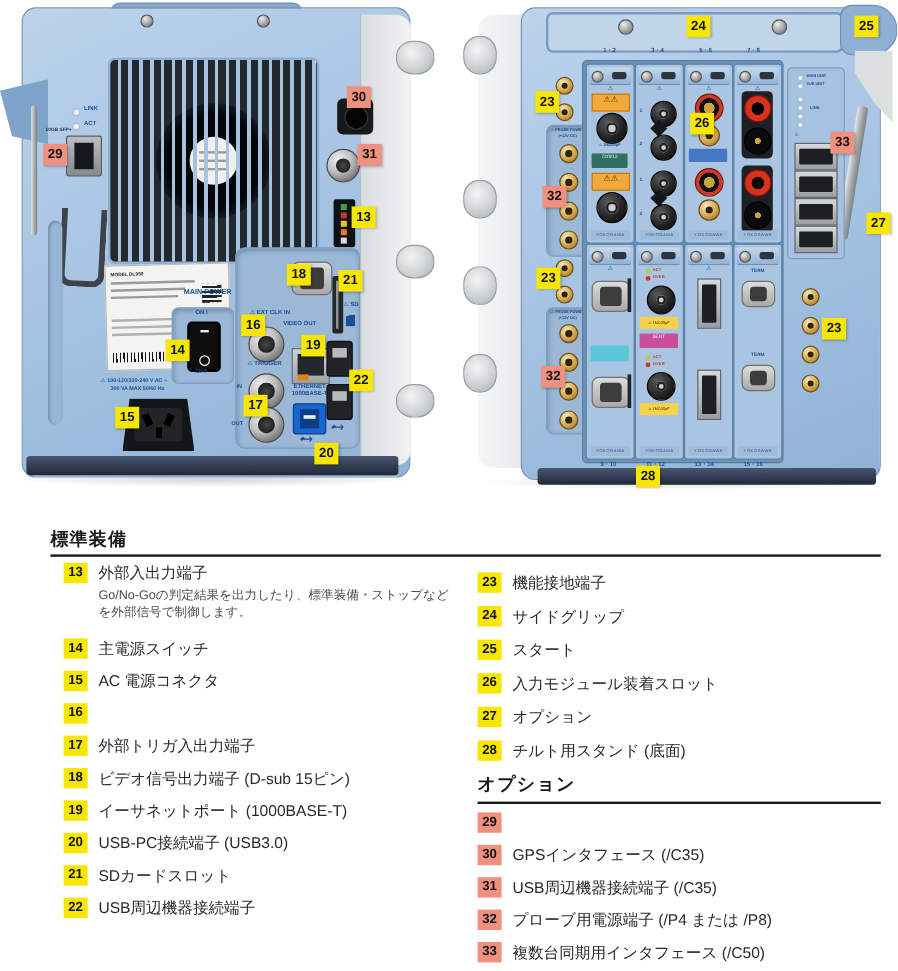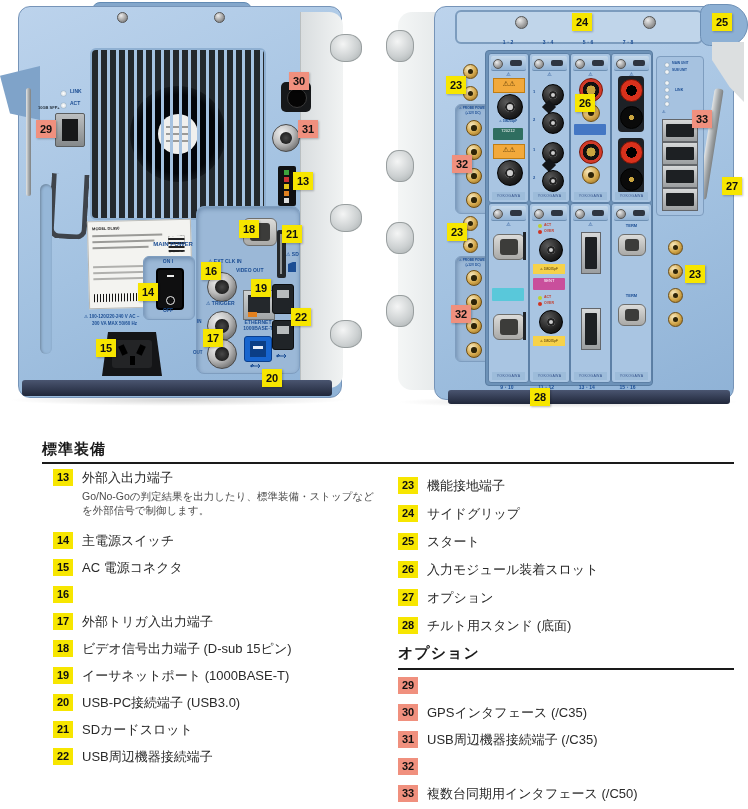--- a/index.html
+++ b/index.html
@@ -520,20 +520,23 @@
         </div>
     </div>
     <div class="item">
       <span class="bdg p lgb">31</span>
       <div class="itx">
           <div class="ilb">USB周辺機器接続端子 (/C35)</div>
         </div>
     </div>
     <div class="item">
       <span class="bdg p lgb">32</span>
+      <div class="itx">
+          <div class="ilb">プローブ用電源端子 (/P4 または /P8)</div>
+        </div>
     </div>
     <div class="item">
       <span class="bdg p lgb">33</span>
       <div class="itx">
           <div class="ilb">複数台同期用インタフェース (/C50)</div>
         </div>
     </div>
   </div>
 
 </div>

